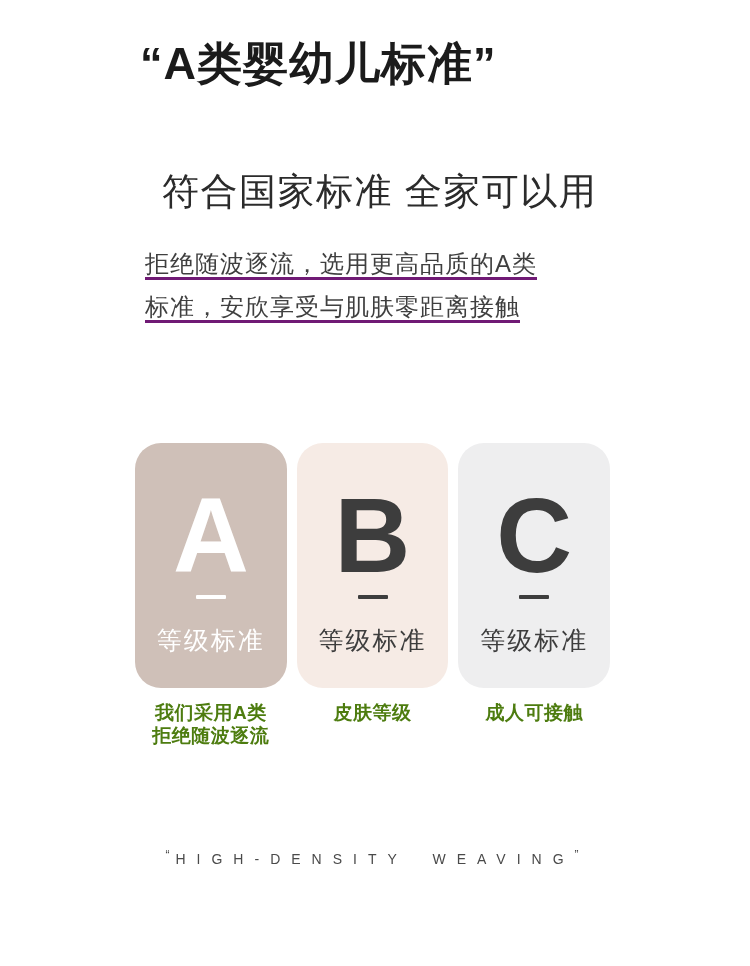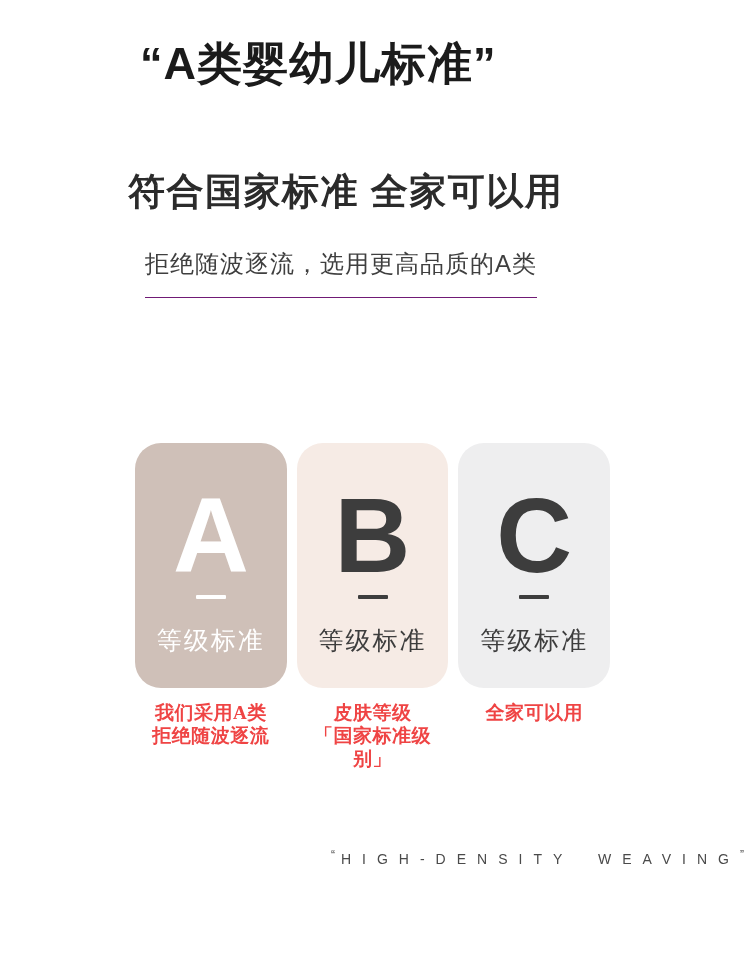--- a/index.html
+++ b/index.html
@@ -19,43 +19,43 @@
     top: 36px;
     font-size: 45px;
     font-weight: 800;
     letter-spacing: 1px;
     color: #1b1b1b;
     line-height: 1.25;
   }
 
   .subtitle {
     position: absolute;
-    left: 128px;
+    left: 162px;
     top: 170px;
     font-size: 37px;
-    font-weight: 700;
+    font-weight: 400;
     color: #2b2b2b;
     letter-spacing: 1.5px;
     line-height: 1.2;
   }
 
   .body-text {
     position: absolute;
     left: 145px;
     top: 249px;
     font-size: 24px;
     font-weight: 400;
     color: #3f3f3f;
     letter-spacing: 1px;
     line-height: 30px;
   }
   .body-line { display: block; margin-bottom: 13px; }
   .body-line > span {
-    border-bottom: 1px solid #701a75;
-    padding-bottom: 20px;
+    border-bottom: 3px solid #701a75;
+    padding-bottom: 0;
   }
 
   .cards-row {
     position: absolute;
     left: 135px;
     top: 443px;
     width: 475px;
     height: 245px;
     display: flex;
     gap: 10px;
@@ -95,33 +95,32 @@
     top: 701px;
     width: 475px;
     display: flex;
     gap: 10px;
   }
   .desc {
     flex: 1;
     text-align: center;
     font-size: 19px;
     font-weight: 700;
-    color: #ef4444;
+    color: #4d7c0f;
     line-height: 23px;
     letter-spacing: 0.5px;
-    font-family: Liberation Serif, serif;
   }
   .desc-line { display: block; }
 
   .slogan {
     position: absolute;
     left: 0;
     right: 0;
     top: 848px;
-    text-align: right;
+    text-align: center;
     color: #4a4a4a;
     font-size: 14px;
     font-weight: 500;
     letter-spacing: 11px;
     word-spacing: 10px;
     white-space: nowrap;
   }
   .slogan-quote {
     font-size: 12px;
     vertical-align: 5px;
@@ -132,20 +131,21 @@
 <body>
 
 <div class="page">
 
   <h1 class="title">“A类婴幼儿标准”</h1>
 
   <h2 class="subtitle">符合国家标准 全家可以用</h2>
 
   <div class="body-text">
     <span class="body-line"><span>拒绝随波逐流，选用更高品质的A类</span></span>
+    <span class="body-line"><span>标准，安欣享受与肌肤零距离接触</span></span>
   </div>
 
   <div class="cards-row">
 
     <div class="card" style="background-color: rgb(207, 192, 184);">
       <div class="card-letter" style="color: rgb(255, 255, 255);">A</div>
       <div class="card-dash" style="background-color: rgb(255, 255, 255);"></div>
       <div class="card-label" style="color: rgb(255, 255, 255);">等级标准</div>
     </div>
 
@@ -163,24 +163,23 @@
 
   </div>
 
   <div class="descs-row">
     <div class="desc">
       <span class="desc-line">我们采用A类</span>
       <span class="desc-line">拒绝随波逐流</span>
     </div>
     <div class="desc">
       <span class="desc-line">皮肤等级</span>
-      <span class="desc-line">「国家标准级别」</span>
     </div>
     <div class="desc">
-      <span class="desc-line">全家可以用</span>
+      <span class="desc-line">成人可接触</span>
     </div>
   </div>
 
   <div class="slogan">
     <span class="slogan-quote">“</span><span>HIGH-DENSITY WEAVING</span><span class="slogan-quote">”</span>
   </div>
 
 </div>
 
 </body></html>

